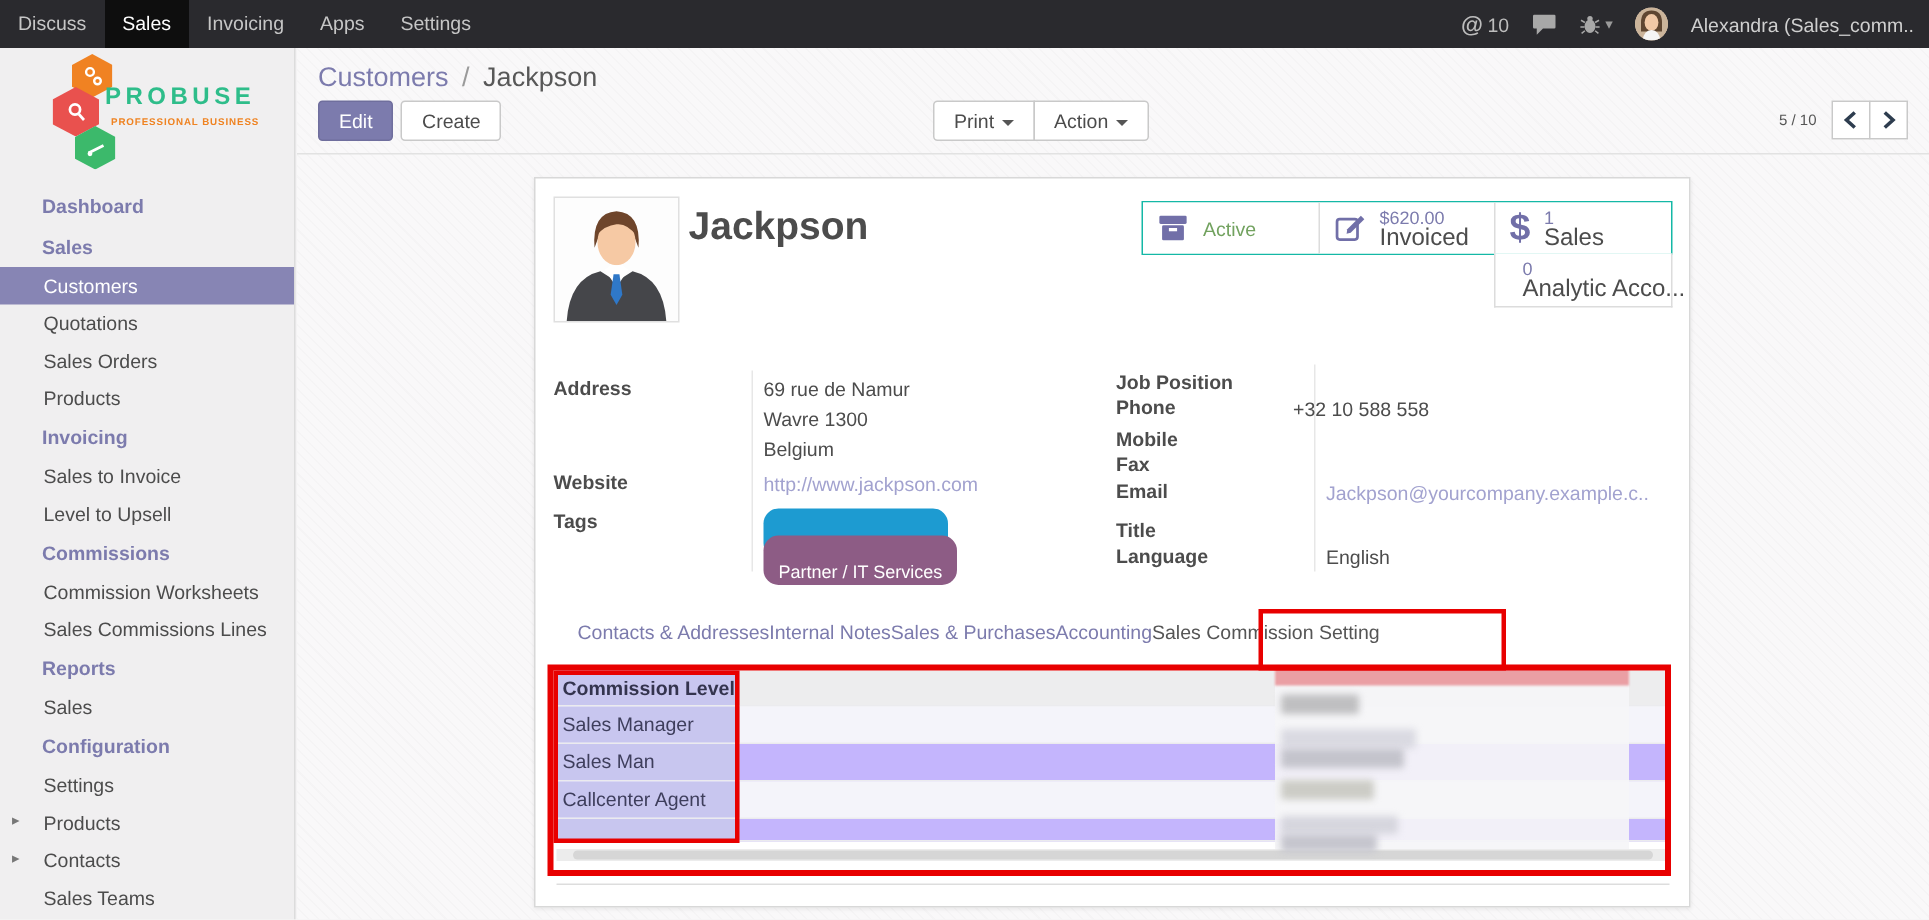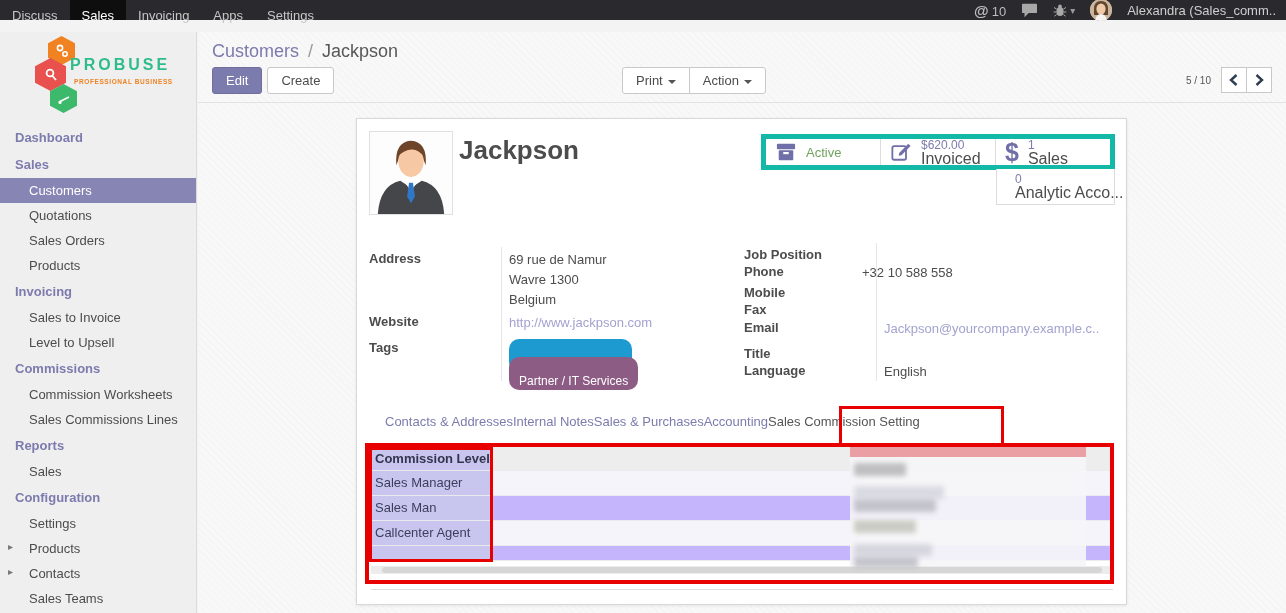--- a/index.html
+++ b/index.html
@@ -1,20 +1,20 @@
 <!DOCTYPE html>
 <html><head>
 <meta charset="utf-8">
 <style>
   * { margin:0; padding:0; box-sizing:border-box; }
   html,body { width:1286px; height:613px; overflow:hidden;
     font-family:"Liberation Sans", sans-serif; background:#f4f3f4; position:relative; }
 
   
-  .topbar { position:absolute; top:0; left:0; width:1286px; height:20px; background:#2a2a2e;
+  .topbar { position:absolute; top:0; left:0; width:1286px; height:32px; background:#2a2a2e;
     display:flex; align-items:stretch; z-index:50; }
   .topbar .menu { color:#c6c6c6; font-size:13px; line-height:32px; padding:0 12px; cursor:pointer; }
   .topbar .menu.active { background:#0e0e0e; color:#fff; }
   .systray { margin-left:auto; display:flex; align-items:center; gap:15px; padding-right:10px; color:#bdbdbd; }
   .mention { display:flex; align-items:baseline; gap:3px; font-size:13px; cursor:pointer; }
   .mention .at { font-size:15px; font-weight:bold; }
   .sys-icon { display:flex; align-items:center; cursor:pointer; }
   .debug-caret { color:#9a9a9a; font-size:10px; margin-left:3px; }
   .avatar-sm { width:22px; height:22px; border-radius:50%; overflow:hidden; background:#d9c6b3; }
   .username { font-size:13px; color:#cfcfcf; white-space:nowrap; cursor:pointer; }
@@ -26,21 +26,21 @@
   .hex { position:absolute; display:flex; align-items:center; justify-content:center;
     clip-path:polygon(50% 0,100% 25%,100% 75%,50% 100%,0 75%,0 25%); }
   .hex-orange { left:48px; top:4px;  width:27px; height:29px; background:#f08222; }
   .hex-red    { left:35px; top:26px; width:31px; height:33px; background:#e9514e; }
   .hex-green  { left:50px; top:52px; width:27px; height:29px; background:#3cb96b; }
   .logo-title { position:absolute; left:70px; top:24px; color:#2ebd8a; font-size:16px;
     font-weight:bold; letter-spacing:3px; }
   .logo-sub { position:absolute; left:74px; top:46px; color:#ef8322; font-size:6.5px;
     font-weight:bold; letter-spacing:0.6px; }
   .nav { margin-top:4px; }
-  .nav-header { padding:6px 0 6px 15px; color:#7c7bad; font-weight:bold; font-size:13px; cursor:pointer; }
+  .nav-header { padding:6px 0 6px 28px; color:#7c7bad; font-weight:bold; font-size:13px; cursor:pointer; }
   .nav-item { padding:5px 0 5px 29px; color:#4c4c4c; font-size:13px; cursor:pointer; position:relative; }
   .nav-item.active { background:#8785b4; color:#fff; }
   .nav-item .arrow { position:absolute; left:8px; top:5px; font-size:10px; color:#777; }
 
   
   .content { position:absolute; left:198px; top:32px; right:0; bottom:0;
     background-color:#f9f8f9;
     background-image:repeating-linear-gradient(45deg, rgba(0,0,0,0.015) 0 1px, transparent 1px 5px); }
   .control-panel { position:relative; height:71px; border-bottom:1px solid #e2e2e2; }
   .breadcrumb { position:absolute; left:14px; top:9px; font-size:18px; }
@@ -65,21 +65,21 @@
   .pager-btn + .pager-btn { margin-left:-1px; }
 
   
   .sheet { position:absolute; left:158px; top:86px; width:771px; height:487px; background:#fff;
     border:1px solid #d8d8d8; box-shadow:0 1px 3px rgba(0,0,0,0.08); }
   .p-avatar { position:absolute; left:12px; top:12px; width:84px; height:84px; background:#fff;
     border:1px solid #e0e0e0; }
   .p-name { position:absolute; left:102px; top:16px; font-size:26px; font-weight:bold; color:#4c4c4c; }
 
   .stats { position:absolute; left:404px; top:15px; width:354px; height:36px; display:flex;
-    border:5px solid #14b8a6; background:#fff; }
+    border:1px solid #14b8a6; background:#fff; }
   .stat-cell { flex:1; display:flex; align-items:center; gap:9px; padding:0 9px;
     border-left:1px solid #dcdcdc; cursor:pointer; background:#fff; }
   .stat-cell:first-child { border-left:none; }
   .stat-analytic { position:absolute; left:639px; top:50px; width:119px; height:36px;
     border:1px solid #dcdcdc; border-top:none; display:flex; align-items:center; gap:9px;
     padding:0 9px; background:#fff; cursor:pointer; }
   .stat-active-label { color:#72a25f; font-size:13px; }
   .stat-text { display:flex; flex-direction:column; justify-content:center; }
   .stat-value { color:#7c7bad; font-size:12px; line-height:13px; }
   .stat-label { color:#4c4c4c; font-size:16px; line-height:14px; white-space:nowrap; }

